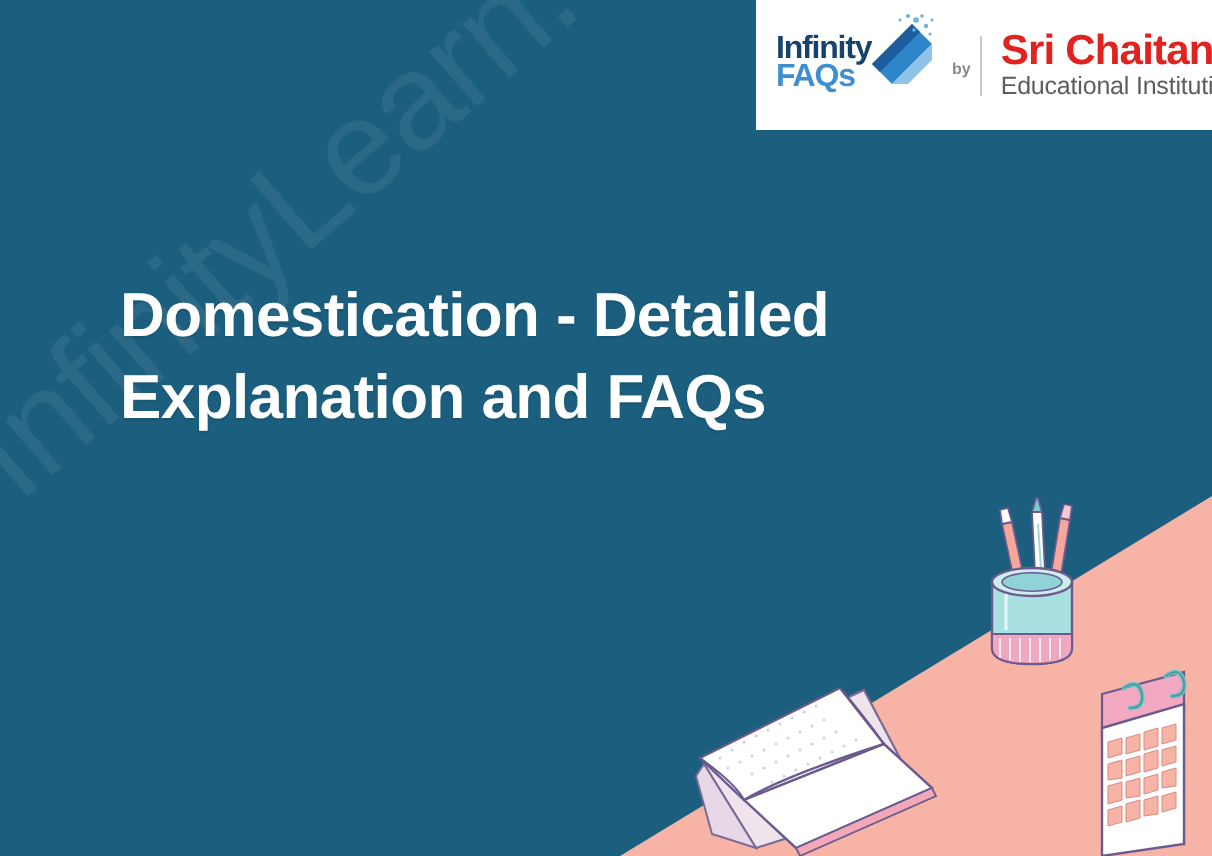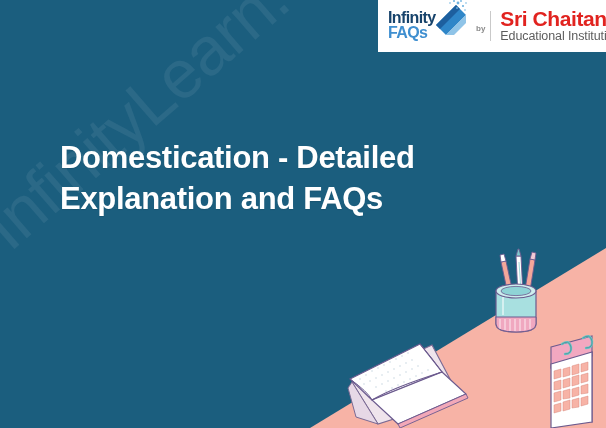--- a/index.html
+++ b/index.html
@@ -39,21 +39,21 @@
     white-space: nowrap;
     pointer-events: none;
     user-select: none;
   }
   
   .logo-box {
     position: absolute;
     left: 378px;
     top: 0px;
     width: 228px;
-    height: 52px;
+    height: 65px;
     background: #ffffff;
     display: flex;
     align-items: center;
     box-sizing: border-box;
     padding: 0 6px 0 8px;
   }
   .logo-left {
     position: relative;
     width: 88px;
     height: 58px;

